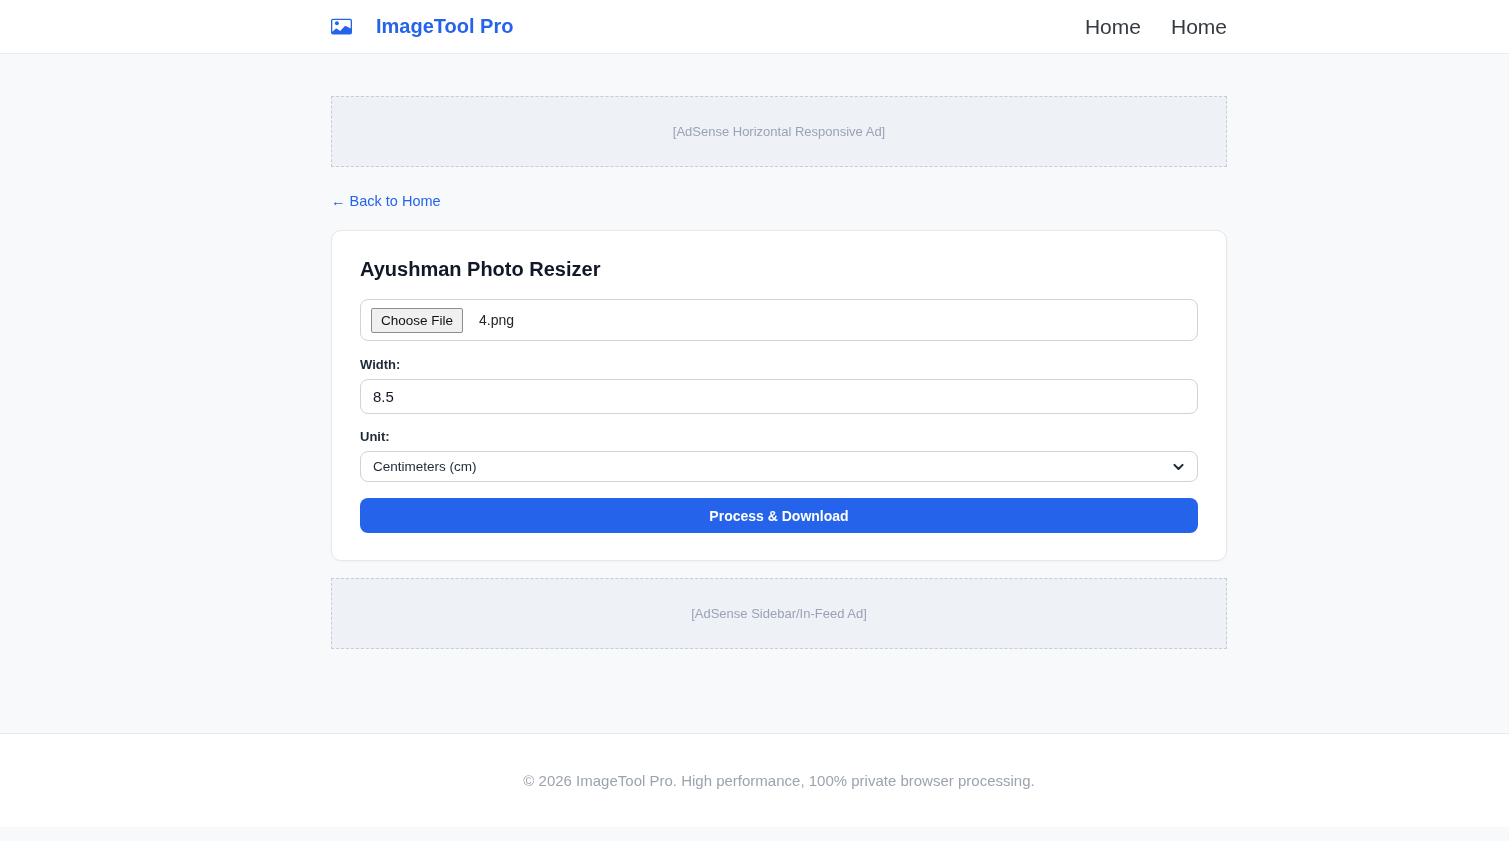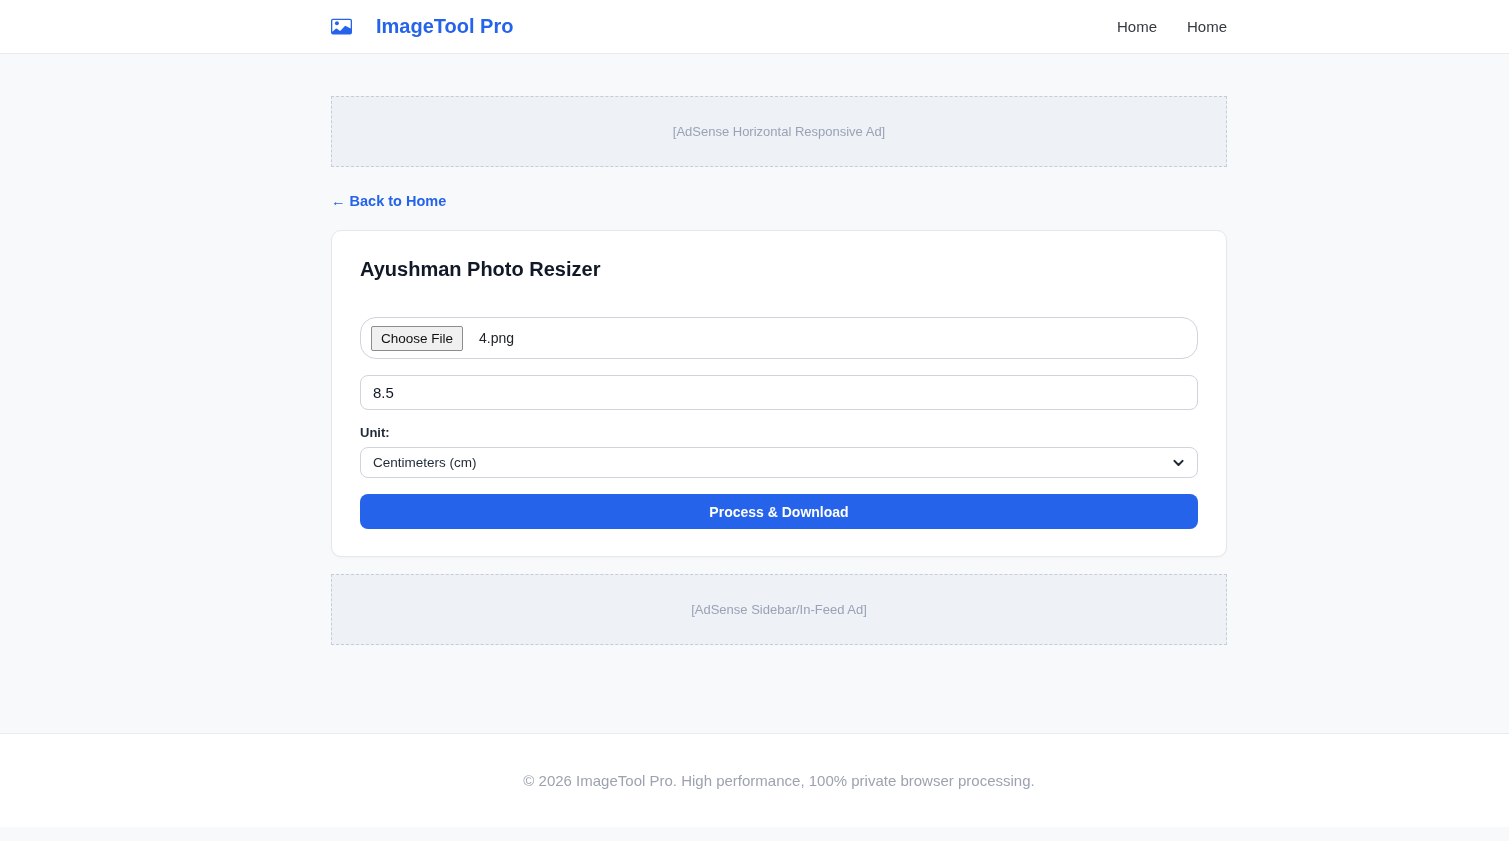--- a/index.html
+++ b/index.html
@@ -35,21 +35,21 @@
     gap: 24px;
     color: #2563eb;
     font-size: 20px;
     font-weight: bold;
     text-decoration: none;
     cursor: pointer;
   }
   .brand-icon { display: flex; align-items: center; }
   .nav { display: flex; gap: 30px; }
   .nav-item {
-    font-size: 15px;
+    font-size: 21px;
     font-weight: 500;
     color: #343a40;
     text-decoration: none;
     cursor: pointer;
   }
 
   
   .main-area {
     height: 679px;
     background: #f8f9fa;
@@ -64,43 +64,43 @@
     justify-content: center;
     font-size: 13px;
     color: #99a3b5;
   }
   .ad-top { margin-top: 42px; }
   .ad-bottom { margin-top: 17px; }
   .back-link-wrap { margin-top: 25px; }
   .back-link {
     color: #2563eb;
     font-size: 14.5px;
-    font-weight: 700;
+    font-weight: 400;
     text-decoration: none;
     cursor: pointer;
   }
 
   
   .card {
     margin-top: 20px;
     background: #ffffff;
     border: 1px solid #e5e7eb;
     border-radius: 10px;
     padding: 27px 28px 27px 28px;
     box-shadow: 0 1px 2px rgba(0,0,0,0.03);
   }
   .card-title {
-    margin: 0 0 36px 0;
+    margin: 0 0 18px 0;
     font-size: 20px;
     font-weight: bold;
     color: #111827;
   }
   .file-box {
     border: 1px solid #ced4da;
-    border-radius: 16px;
+    border-radius: 8px;
     height: 42px;
     display: flex;
     align-items: center;
     padding: 0 10px;
     cursor: pointer;
   }
   .file-btn {
     background: #f0f0f0;
     border: 1px solid #8d8d8d;
     border-radius: 2px;
@@ -222,20 +222,21 @@
     <section class="card">
       <h1 class="card-title">Ayushman Photo Resizer</h1>
 
       <div class="file-box">
         <button class="file-btn">Choose File</button>
         <span class="file-name">4.png</span>
       </div>
 
       <div class="field-row">
         <div class="field-col">
+          <label class="field-label">Width:</label>
           <input class="text-input" type="text" value="8.5" style="">
         </div>
       </div>
 
       <div class="unit-section">
         <label class="field-label">Unit:</label>
         <div class="select-box">
           <span>Centimeters (cm)</span>
           <span class="chevron">
             <svg width="13" height="13" viewBox="0 0 16 16" fill="none" stroke="#1f2937" stroke-width="2.6" stroke-linecap="round" stroke-linejoin="round" xmlns="http://www.w3.org/2000/svg">

